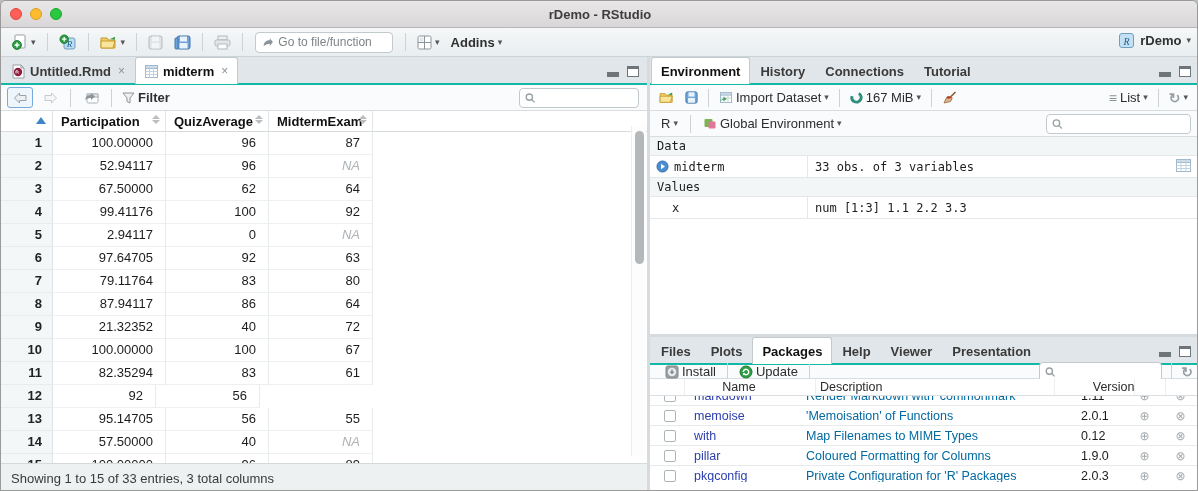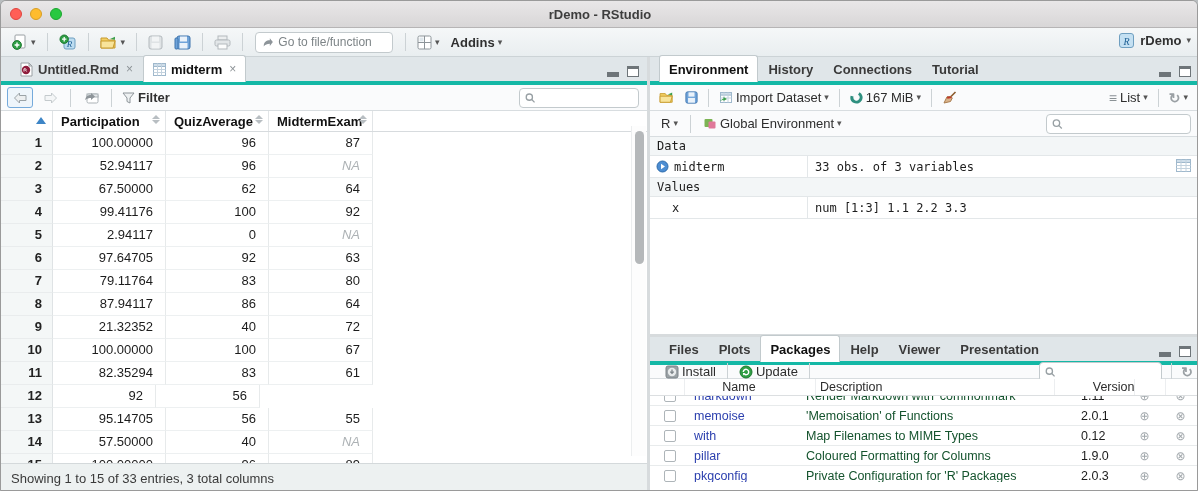--- a/index.html
+++ b/index.html
@@ -29,22 +29,22 @@
   .goto-wrap { display:flex; align-items:center; background:#fff; border:1px solid #c3cacd;
                border-radius:4px; height:21px; width:138px; padding:0 6px; gap:5px; margin:0 4px; }
   .goto-wrap input { border:none; outline:none; width:100%; font-size:12px; color:#0f766e;
                      font-family:"Liberation Sans",sans-serif; background:transparent; }
   .goto-wrap input::placeholder { color:#7d8487; }
   .tb-label { font-size:13px; font-weight:bold; color:#303030; }
   .proj-btn { position:absolute; right:8px; top:4px; display:flex; align-items:center; gap:5px; }
 
   
   .pane { position:absolute; background:#fff; }
-  .tabstrip { height:28px; background:#e0e6e9; border-bottom:4px solid #14b8a6;
-              display:flex; align-items:flex-end; padding-left:9px; position:relative; }
+  .tabstrip { height:28px; background:#e0e6e9; border-bottom:2px solid #14b8a6;
+              display:flex; align-items:flex-end; padding-left:1px; position:relative; }
   .tab { display:flex; align-items:center; gap:5px; height:27px; padding:0 9px;
          font-size:13px; font-weight:bold; color:#3a3a3a; border:1px solid transparent; border-bottom:none;
          border-radius:3px 3px 0 0; position:relative; top:1px; }
   .tab.active { background:#fff; border-color:#c2cacd; color:#111; z-index:2; }
   .tab .close-x { font-size:12px; color:#8d9397; font-weight:normal; margin-left:2px; }
   .winctl { position:absolute; right:8px; top:8px; display:flex; gap:8px; align-items:center; }
   .win-min { width:12px; height:5px; background:#6e7579; margin-top:7px; }
   .win-max { width:12px; height:11px; border:1px solid #6e7579; border-top:3px solid #6e7579; background:#fff; }
 
   .mini-toolbar { height:26px; background:#fafbfc; border-bottom:1px solid #d8dde0;
@@ -97,21 +97,21 @@
   #files-pane { left:649px; top:336px; width:549px; height:155px; }
   .pkg-toolbar { height:14px; background:#fafbfc; border-bottom:1px solid #d8dde0; display:flex; align-items:center; padding:0 12px; gap:5px; position:relative; }
   .pkg-head { display:flex; height:17px; border-bottom:1px solid #dcdfe1; font-size:12.5px; color:#2c2c2c; background:#fff; position:relative; z-index:2; }
   .ph { padding:1px 0 0 4px; border-right:1px solid #eceef0; }
   .ph.cb{ width:40px; } .ph.nm{ width:112px;margin-left:33px; } .ph.ds{ width:275px; } .ph.vr{ width:50px;margin-left:34px; } .ph.g1{ width:35px;} .ph.g2{ width:37px; border-right:none;}
   #pkg-rows { overflow:hidden; height:86px; position:relative; z-index:1; }
   .pkg-row { display:flex; height:20px; align-items:center; border-bottom:1px solid #e8ebec; font-size:12.5px; }
   .pkg-cb { width:40px; display:flex; justify-content:center; }
   .cbox { width:12px; height:12px; border:1px solid #aeb5b9; border-radius:2px; background:#fff; }
   .pkg-nm { width:112px; color:#2b3fae; padding-left:4px; }
-  .pkg-ds { width:275px; color:#14532d; padding-left:4px; }
+  .pkg-ds { width:275px; color:#0369a1; padding-left:4px; }
   .pkg-vr { width:50px; color:#1c1c1c; padding-left:4px; }
   .pkg-ic { width:35px; text-align:center; color:#a3a9ad; font-size:12px; }
   .pkg-ic2 { width:37px; text-align:center; color:#a3a9ad; font-size:12px; }
 
   .glyph { color:#8b9296; font-size:14px; line-height:1; }
   .refresh-glyph { color:#9aa0a4; font-size:14px; font-weight:bold; line-height:1; }
 </style>
 </head>
 <body>
 

